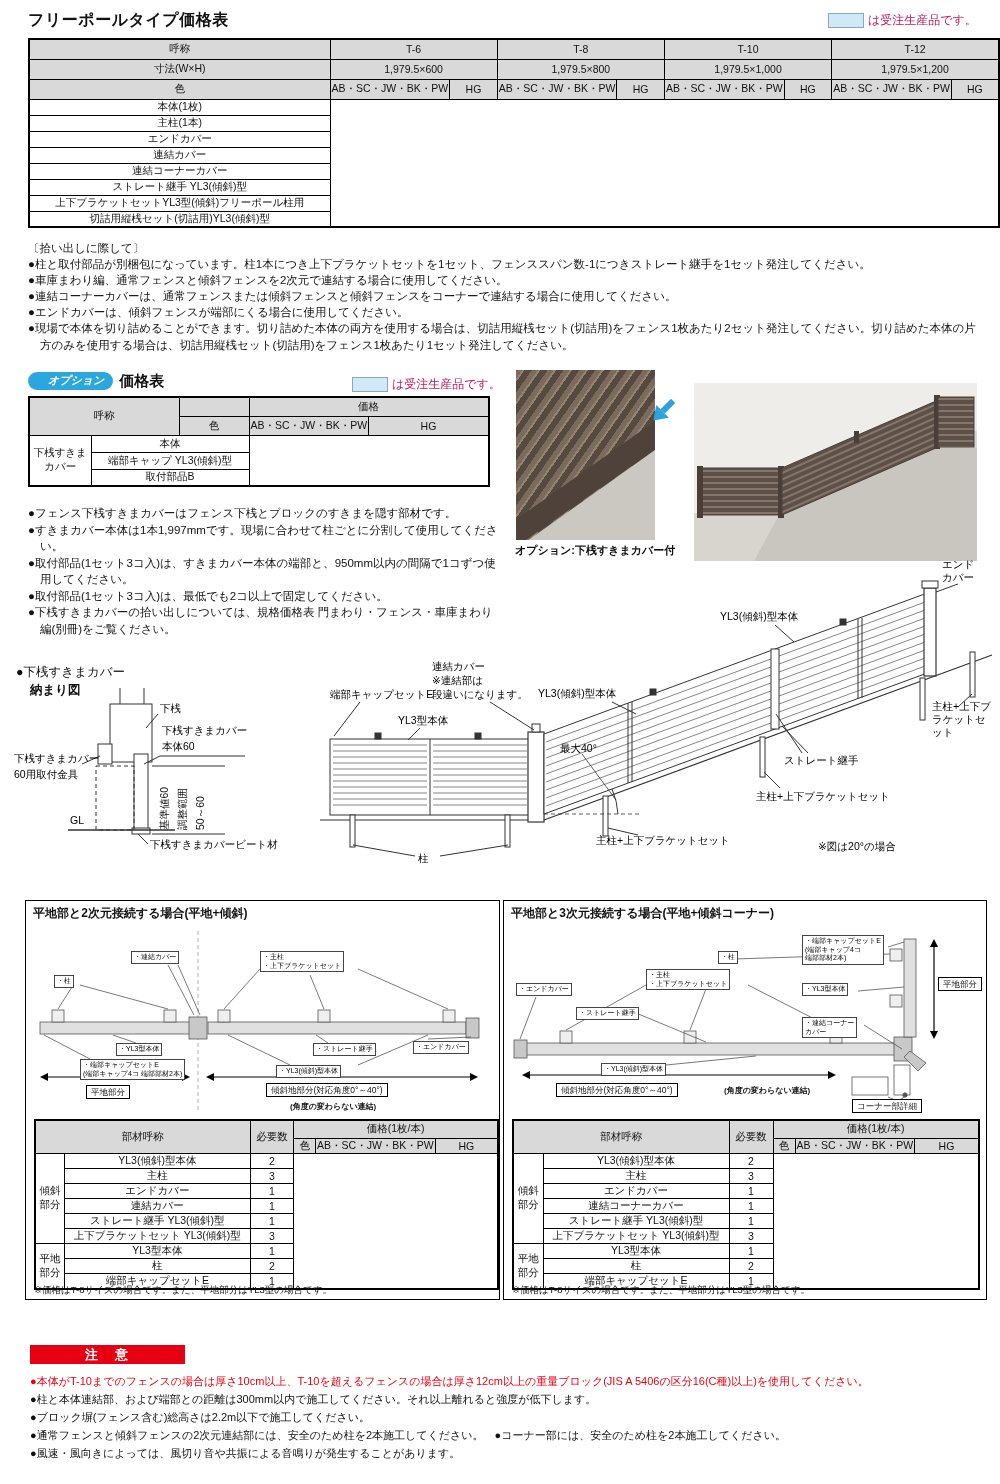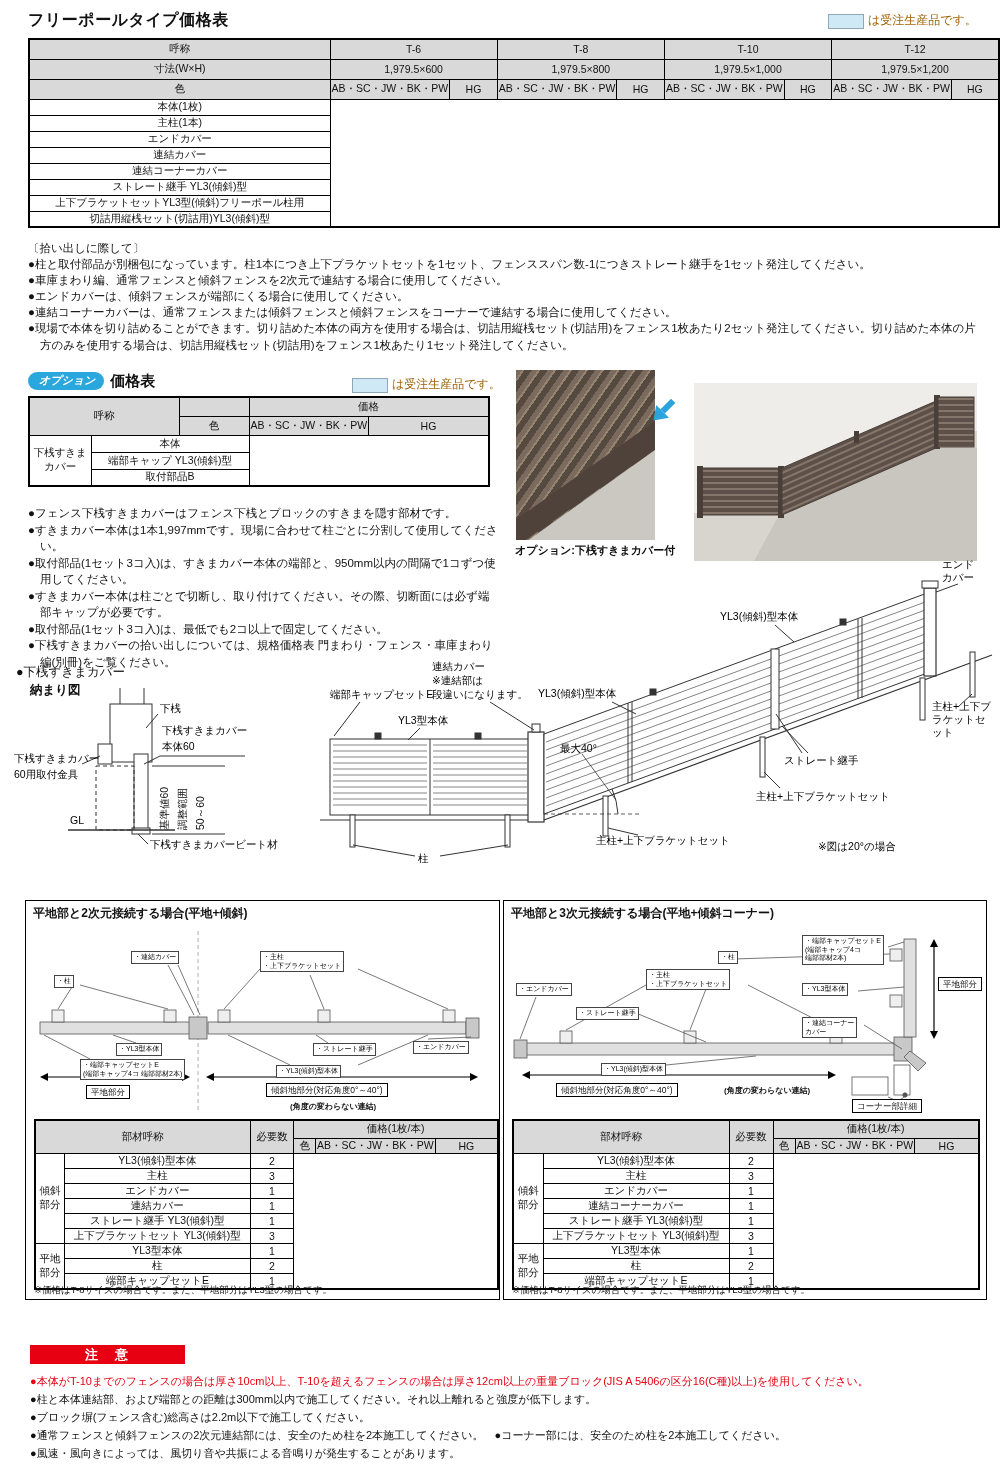--- a/index.html
+++ b/index.html
@@ -1,38 +1,38 @@
 <!DOCTYPE html>
 <html><head>
 <meta charset="utf-8">
 <style>
   html,body{margin:0;padding:0;background:#fff;}
   .page{position:relative;width:1000px;height:1484px;background:#fff;overflow:hidden;
         font-family:"Liberation Sans","DejaVu Sans",sans-serif;color:#111;}
   .abs{position:absolute;}
   h1,h2{margin:0;font-weight:bold;}
   .sec-title{font-size:16px;font-weight:bold;letter-spacing:.5px;}
-  .legend{display:flex;align-items:flex-end;gap:4px;font-size:12px;color:#a16207;font-family:Liberation Mono, monospace;}
+  .legend{display:flex;align-items:center;gap:4px;font-size:12px;color:#be185d;font-family:Liberation Mono, monospace;}
   .legend-box{display:inline-block;width:34px;height:13px;background:#cfe9f6;border:1px solid #8fa8b5;}
   
   table.tbl{border-collapse:collapse;table-layout:fixed;border:2px solid #000;}
   table.tbl td{border:1px solid #000;text-align:center;vertical-align:middle;
                font-size:10.5px;padding:0 1px;background:#fff;overflow:hidden;white-space:nowrap;}
   table.tbl tr.hdr td{background:#d9d9d9;}
   td.ghost{border-left:hidden;}
   .main-tbl tr{height:16px;}
   .main-tbl tr.hdr{height:20px;}
   .colorcell{font-size:9px;}
   td.void{background:#fff;}
   
   .note-line{font-size:11.5px;line-height:16px;}
   .note-line2{font-size:11.5px;line-height:16.5px;padding-left:12px;text-indent:-12px;}
   
   .opt-badge{display:inline-block;background:#2aa7dd;color:#fff;font-size:11px;font-weight:bold;
-             font-style:italic;padding:1px 9px 2px 11px;border-radius:9px;margin-right:6px;vertical-align:2px;}
+             font-style:italic;padding:1px 9px 2px 20px;border-radius:9px;margin-right:6px;vertical-align:2px;}
   .opt-title{font-size:15px;font-weight:bold;}
   
   .photo-left{position:absolute;left:516px;top:370px;width:139px;height:170px;overflow:hidden;
       background:repeating-linear-gradient(125deg,#7b6b5e 0 5px,#93836f 5px 7px,#564940 7px 13px);}
   .photo-left .band{position:absolute;inset:0;background:#4e423a;
       clip-path:polygon(0 88%,100% 30%,100% 47%,0 104%);}
   .photo-left .concrete{position:absolute;inset:0;background:#cbc8c2;
       clip-path:polygon(100% 47%,100% 100%,9% 100%);}
   .caption{font-size:11px;font-weight:bold;}
   
@@ -134,22 +134,22 @@
     <tr>
           <td>切詰用縦桟セット(切詰用)YL3(傾斜)型</td>
         </tr>
   </tbody>
     </table>
 
   <div class="abs" style="left:28px;top:240px;width:952px;">
     <div class="note-line">〔拾い出しに際して〕</div>
     <div class="note-line">●柱と取付部品が別梱包になっています。柱1本につき上下ブラケットセットを1セット、フェンススパン数-1につきストレート継手を1セット発注してください。</div>
     <div class="note-line">●車庫まわり編、通常フェンスと傾斜フェンスを2次元で連結する場合に使用してください。</div>
+    <div class="note-line">●連結コーナーカバーは、通常フェンスまたは傾斜フェンスと傾斜フェンスをコーナーで連結する場合に使用してください。</div>
     <div class="note-line">●エンドカバーは、傾斜フェンスが端部にくる場合に使用してください。</div>
-    <div class="note-line">●連結コーナーカバーは、通常フェンスまたは傾斜フェンスと傾斜フェンスをコーナーで連結する場合に使用してください。</div>
     <div class="note-line2" style="font-size:11.5px;">●現場で本体を切り詰めることができます。切り詰めた本体の両方を使用する場合は、切詰用縦桟セット(切詰用)をフェンス1枚あたり2セット発注してください。切り詰めた本体の片方のみを使用する場合は、切詰用縦桟セット(切詰用)をフェンス1枚あたり1セット発注してください。</div>
   </div>
 
   <div class="abs" style="left:28px;top:372px;">
     <span class="opt-badge">オプション</span><span class="opt-title">価格表</span>
   </div>
   <div class="abs legend" style="left:352px;top:376px;">
     <span class="legend-box"></span>
     <span>は受注生産品です。</span>
   </div>
@@ -184,21 +184,20 @@
     <tr style="height:17px;">
           <td colspan="2">取付部品B</td>
         </tr>
   </tbody>
     </table>
 
   <div class="abs" style="left:28px;top:492px;width:470px;margin-top:13px;">
     <div class="note-line2">●フェンス下桟すきまカバーはフェンス下桟とブロックのすきまを隠す部材です。</div>
     <div class="note-line2">●すきまカバー本体は1本1,997mmです。現場に合わせて柱ごとに分割して使用してください。</div>
     <div class="note-line2">●取付部品(1セット3コ入)は、すきまカバー本体の端部と、950mm以内の間隔で1コずつ使用してください。</div>
-    <div class="note-line2">●すきまカバー本体は柱ごとで切断し、取り付けてください。その際、切断面には必ず端部キャップが必要です。</div>
     <div class="note-line2">●取付部品(1セット3コ入)は、最低でも2コ以上で固定してください。</div>
     <div class="note-line2">●下桟すきまカバーの拾い出しについては、規格価格表 門まわり・フェンス・車庫まわり編(別冊)をご覧ください。</div>
   </div>
 
   <div class="photo-left">
     <div class="band"></div>
     <div class="concrete"></div>
   </div>
   <div class="abs caption" style="left:515px;top:543px;">オプション:下桟すきまカバー付</div>
 

